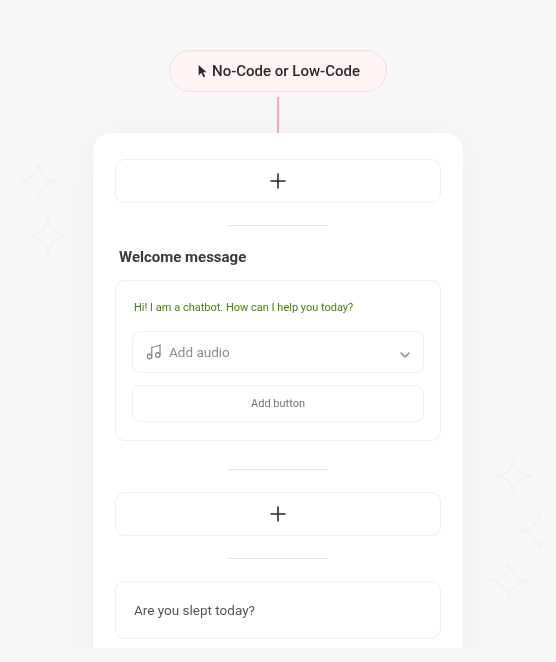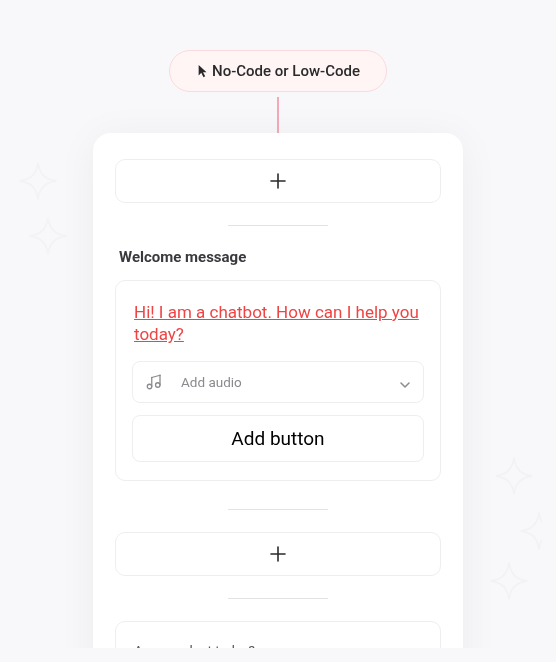--- a/index.html
+++ b/index.html
@@ -118,41 +118,40 @@
       margin-bottom: 14px;
       padding-left: 4px;
     }
     .card {
       border: 1px solid #eeeef0;
       border-radius: 10px;
       padding: 20px 16px 18px 16px;
       background: #fff;
     }
     .card-text {
-      font-size: 17px;
-      color: #ef4444;
+      font-size: 11px;
+      color: #4d7c0f;
       margin-bottom: 16px;
       line-height: 1.3;
       padding-left: 2px;
-      text-decoration: underline;
     }
     .card-text-reply {
       font-size: 13.5px;
       color: #555;
       line-height: 1.3;
       padding-left: 2px;
     }
     .dropdown {
       width: 100%;
       border: 1px solid #eeeef0;
       border-radius: 8px;
       padding: 11px 12px;
       display: flex;
       align-items: center;
-      gap: 18px;
+      gap: 6px;
       cursor: pointer;
       margin-bottom: 12px;
     }
     .music-icon {
       width: 18px;
       height: 18px;
       flex-shrink: 0;
     }
     .dropdown-label {
       flex: 1;
@@ -163,22 +162,22 @@
       width: 12px;
       height: 12px;
       flex-shrink: 0;
     }
     .add-button-action {
       width: 100%;
       border: 1px solid #eeeef0;
       border-radius: 8px;
       padding: 11px;
       text-align: center;
-      font-size: 19px;
-      color: #000000;
+      font-size: 11px;
+      color: #737373;
       cursor: pointer;
       background: #fff;
     }
     .spacer-after-card {
       height: 6px;
     }
   </style>
 </head>
 <body>
 

